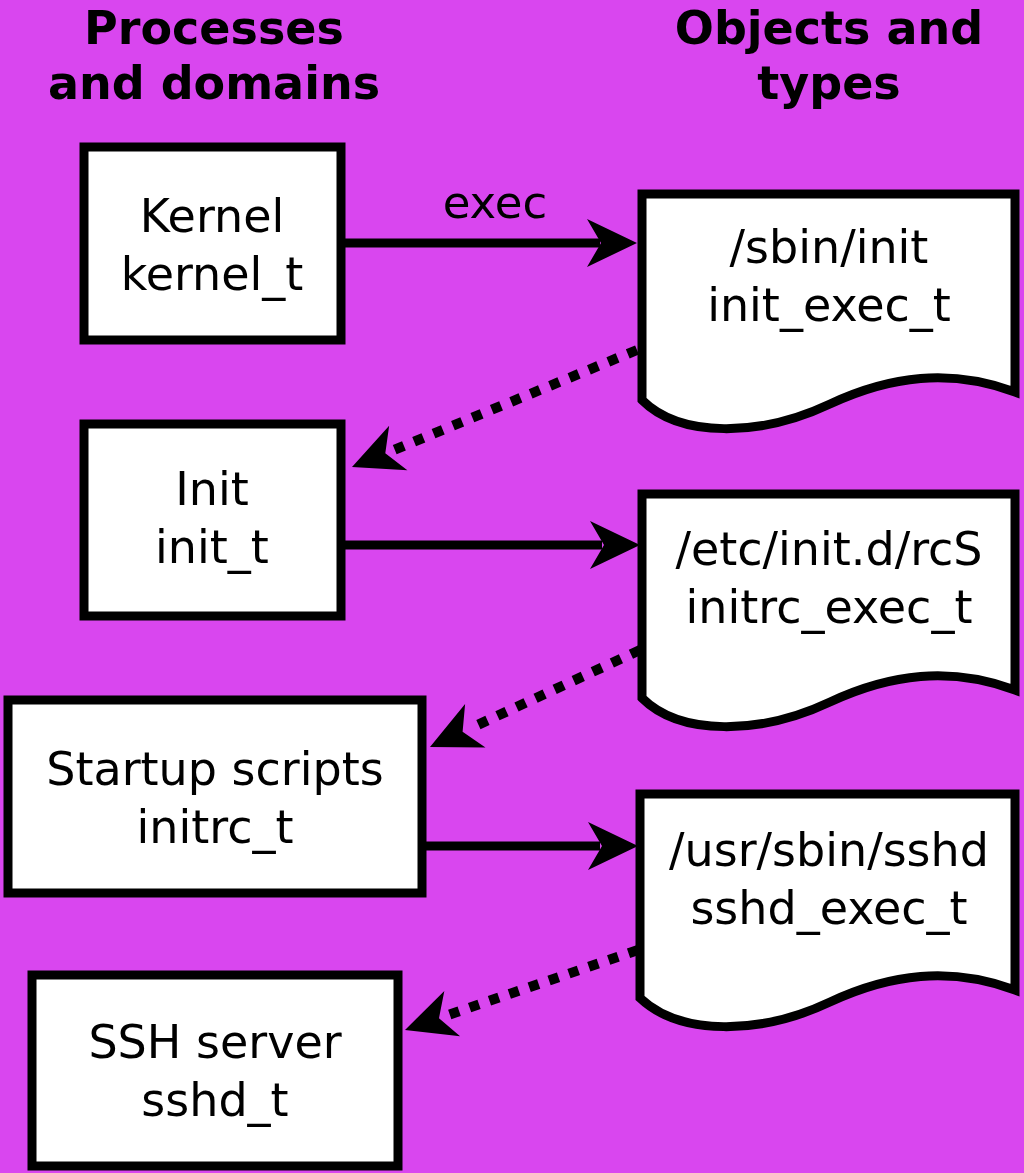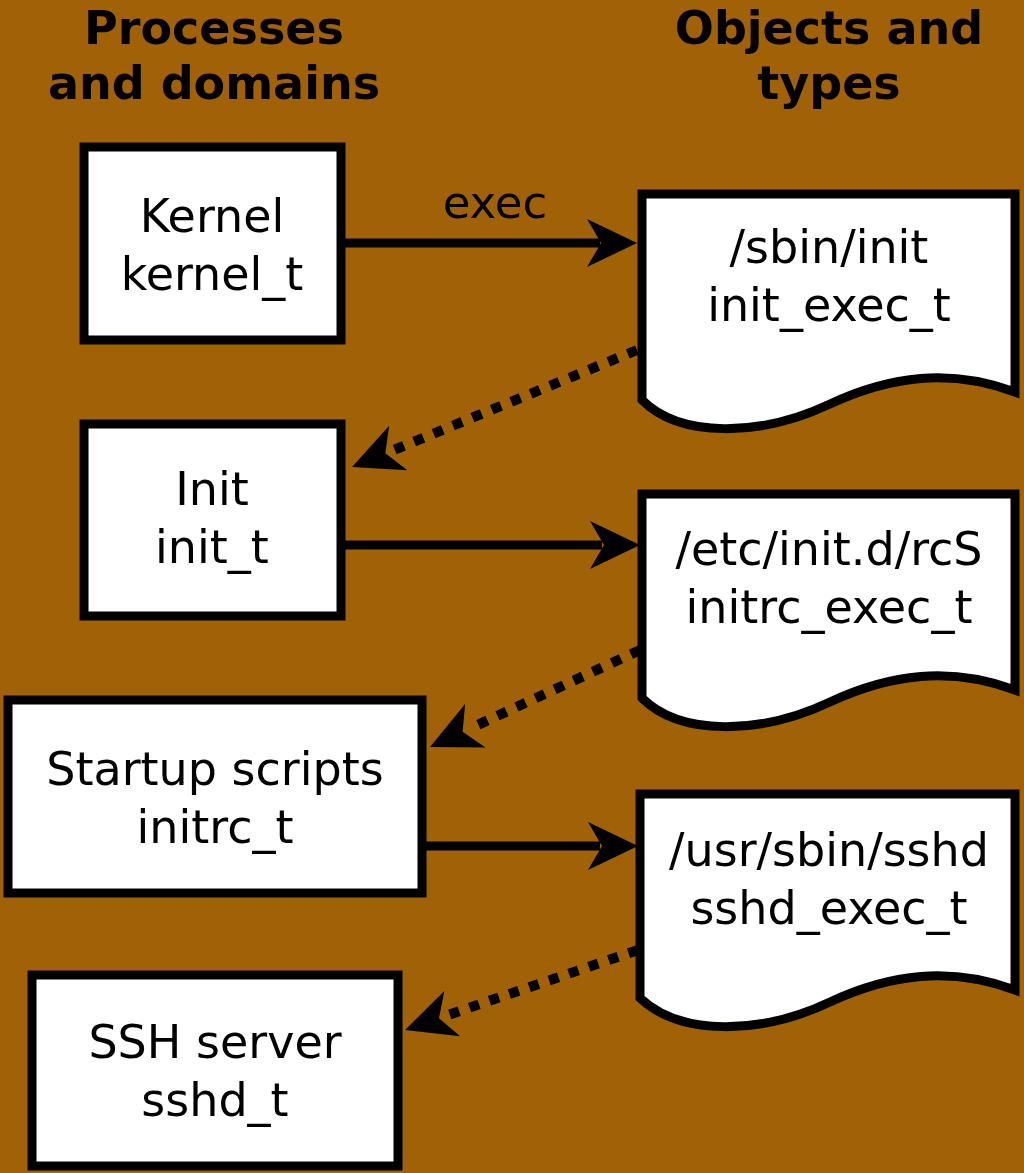--- a/index.html
+++ b/index.html
@@ -4,21 +4,21 @@
 <style>
   html, body {
     margin: 0;
     padding: 0;
     background: #ffffff;
   }
   .canvas {
     position: relative;
     width: 1024px;
     height: 1173px;
-    background: #a16207;
+    background: #d946ef;
     overflow: hidden;
     text-decoration: underline;
   }
   svg {
     display: block;
     font-family: "DejaVu Sans", "Liberation Sans", sans-serif;
   }
   .hdr {
     font-size: 46px;
     font-weight: bold;

